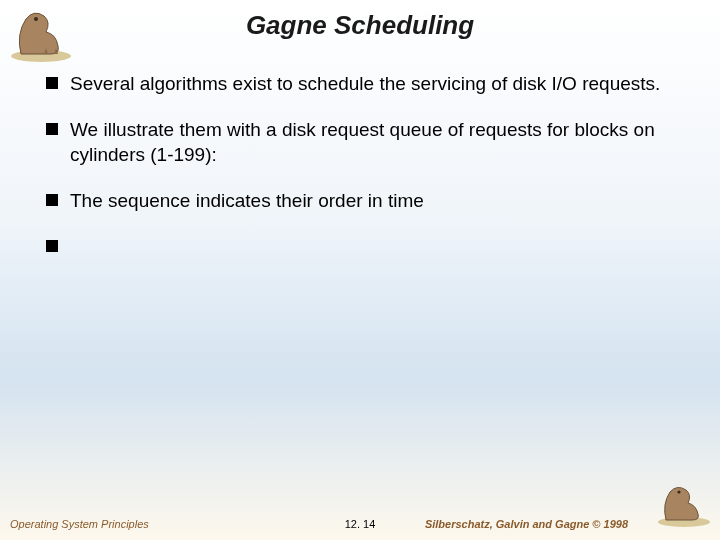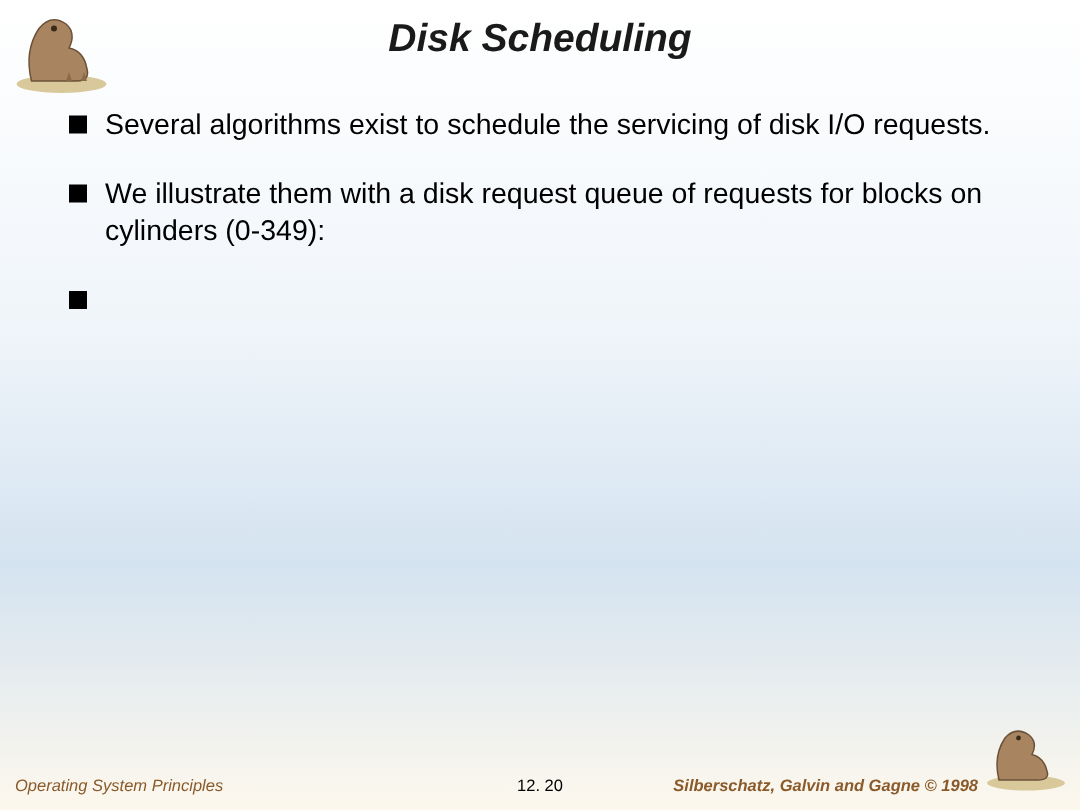--- a/index.html
+++ b/index.html
@@ -60,21 +60,21 @@
     margin: 18px 0 28px 0;
   }
   .footer {
     position: absolute;
     bottom: 10px;
     left: 0;
     width: 100%;
     display: flex;
     justify-content: space-between;
     align-items: flex-end;
-    padding: 0 4px 0 10px;
+    padding: 0 28px 0 10px;
     font-size: 11px;
   }
   .footer-left {
     color: #8a5a2a;
     font-style: italic;
   }
   .footer-center {
     color: #000;
     position: absolute;
     left: 50%;
@@ -94,47 +94,51 @@
 
 <div class="logo-top">
   <svg viewBox="0 0 70 60">
     <ellipse cx="35" cy="52" rx="30" ry="6" fill="#d9c89a"></ellipse>
     <path d="M 15 50 Q 10 30 20 15 Q 28 5 38 12 Q 45 18 40 28 Q 50 30 52 42 Q 54 50 45 50 Z" fill="#a88560" stroke="#6b5138" stroke-width="1"></path>
     <circle cx="30" cy="15" r="2" fill="#3a2a1a"></circle>
     <path d="M 38 50 L 42 50 L 40 44 Z M 48 50 L 52 50 L 50 44 Z" fill="#8a6a48"></path>
   </svg>
 </div>
 
-<h1 class="slide-title">Disk Scheduling</h1>
+<h1 class="slide-title">Gagne Scheduling</h1>
 
 <div class="content">
 
   <div class="bullet-item">
     <div class="bullet-marker"></div>
     <div>Several algorithms exist to schedule the servicing of disk I/O requests.</div>
   </div>
 
   <div class="bullet-item">
     <div class="bullet-marker"></div>
-    <div>We illustrate them with a disk request queue of requests for blocks on cylinders (0-349):</div>
+    <div>We illustrate them with a disk request queue of requests for blocks on cylinders (1-199):</div>
   </div>
 
 
+  <div class="bullet-item">
+    <div class="bullet-marker"></div>
+    <div>The sequence indicates their order in time</div>
+  </div>
 
   <div class="bullet-item">
     <div class="bullet-marker"></div>
   </div>
 
 </div>
 
 <div class="logo-bottom">
   <svg viewBox="0 0 60 48">
     <ellipse cx="30" cy="42" rx="26" ry="5" fill="#d9c89a"></ellipse>
     <path d="M 12 40 Q 8 24 16 12 Q 23 4 32 10 Q 38 15 34 23 Q 42 25 44 34 Q 46 40 38 40 Z" fill="#a88560" stroke="#6b5138" stroke-width="1"></path>
     <circle cx="25" cy="12" r="1.6" fill="#3a2a1a"></circle>
   </svg>
 </div>
 
 <div class="footer">
   <span class="footer-left">Operating System Principles</span>
-  <span class="footer-center">12. 20</span>
+  <span class="footer-center">12. 14</span>
   <span class="footer-right">Silberschatz, Galvin and Gagne © 1998</span>
 </div>
 
 </body></html>

